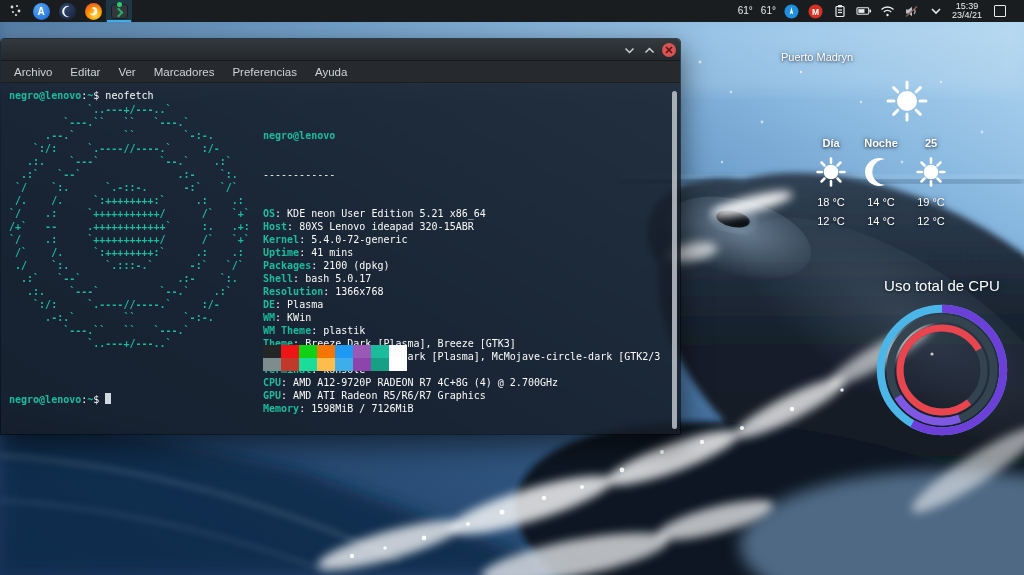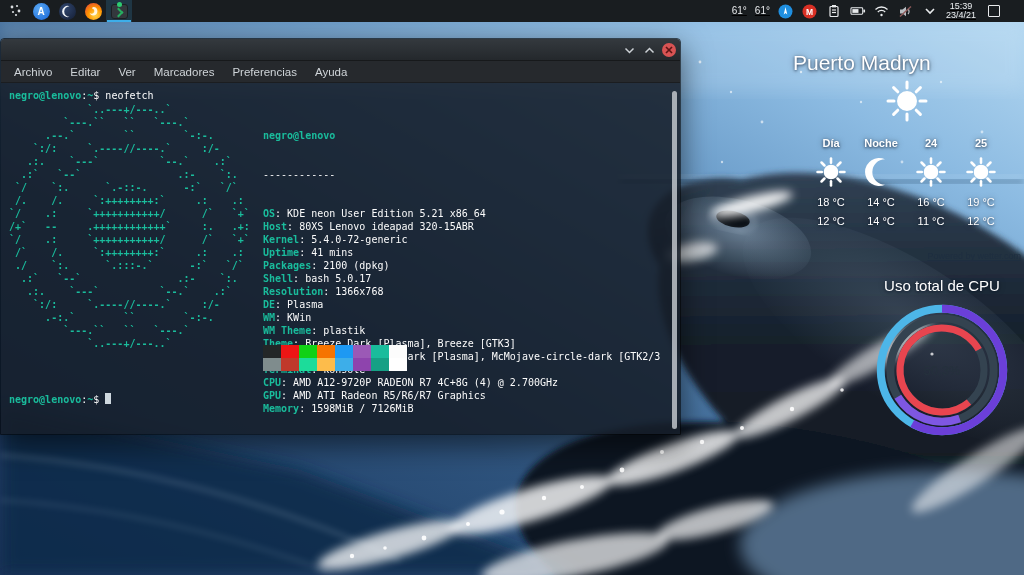--- a/index.html
+++ b/index.html
@@ -19,21 +19,21 @@
   .app-btn { width:26px; height:22px; display:flex; align-items:center; justify-content:center; position:relative; }
   .circ-icon { width:17px; height:17px; border-radius:50%; display:flex; align-items:center; justify-content:center;
                color:#fff; font-size:10px; font-weight:bold; }
   .task-active { background:rgba(61,174,233,.18); }
   .task-active::after { content:""; position:absolute; left:1px; right:1px; bottom:0; height:2px; background:#3daee9; }
   .konsole-ic { width:17px; height:15px; background:#33383d; border-radius:3px; position:relative; border:1px solid #1c1f22; }
   .konsole-ic::before { content:""; position:absolute; left:3px; top:4px; width:5px; height:5px;
                         border-left:2px solid #27ae60; border-bottom:2px solid #27ae60; transform:rotate(-135deg); }
   .konsole-ic::after { content:""; position:absolute; right:5px; top:-3px; width:5px; height:5px; border-radius:50%; background:#2ecc71; }
 
-  .panel-right { margin-left:auto; display:flex; align-items:center; gap:8px; padding-right:22px; height:22px;text-decoration:underline; }
+  .panel-right { margin-left:auto; display:flex; align-items:center; gap:8px; padding-right:16px; height:22px; }
   .temp-label { color:#e8eaec; font-size:10px; line-height:22px; }
   .tray-ic { width:16px; height:16px; display:flex; align-items:center; justify-content:center; }
   .clock { text-align:center; color:#eef1f3; font-size:9px; line-height:9.5px; }
   .show-desktop { width:16px; height:16px; display:flex; align-items:center; justify-content:center; margin-left:2px; }
   .show-desktop i { display:block; width:12px; height:12px; border:1px solid #e8eaec; border-radius:1px; }
 
   
   .kwindow { position:absolute; left:0; top:38px; width:681px; height:397px;
              border-radius:4px 4px 0 0; box-shadow:0 10px 30px rgba(0,0,0,.55);
              border:1px solid rgba(0,0,0,.65); z-index:20; overflow:hidden; }
@@ -61,21 +61,21 @@
   .nf-label { color:var(--green); font-weight:bold; }
   .nf-colon, .nf-value { color:var(--fg); }
   .color-row { position:absolute; left:262px; display:flex; }
   .color-block { width:18px; height:13px; }
   .scrollbar { position:absolute; right:3px; top:8px; width:5px; height:338px;
                background:rgba(205,210,215,.78); border-radius:3px; }
 
   
   .wshadow { text-shadow:0 1px 3px rgba(0,15,35,.7), 0 0 6px rgba(0,15,35,.35); }
   .weather { position:absolute; left:770px; top:45px; width:254px; height:230px; z-index:10; color:#fff; }
-  .weather-city { position:absolute; left:23px; top:6px; font-size:21px; }
+  .weather-city { position:absolute; left:11px; top:6px; font-size:11px; }
   .weather-now { position:absolute; left:113px; top:32px; width:48px; height:48px; }
   .forecast { position:absolute; left:36px; top:92px; display:flex; width:200px; }
   .fc-col { width:50px; display:flex; flex-direction:column; align-items:center; }
   .fc-label { font-size:11px; font-weight:bold; height:16px; }
   .fc-icon { width:36px; height:38px; display:flex; align-items:center; justify-content:center; }
   .fc-high { font-size:11px; margin-top:5px; }
   .fc-low { font-size:11px; margin-top:7px; }
   .weather-credit { position:absolute; right:3px; top:206px; font-size:9px; color:#1e2e40;
                     text-decoration:underline; text-shadow:none; }
 
@@ -413,38 +413,20 @@
         <div class="fc-label wshadow">Noche</div>
         <div class="fc-icon">
           <svg width="32" height="32" viewBox="0 0 48 48">
             <path d="M30,5 A21,21 0 1 0 30,43 A17,17 0 0 1 30,5 Z" fill="#fff"></path>
           </svg>
         </div>
         <div class="fc-high wshadow">14 °C</div>
         <div class="fc-low wshadow">14 °C</div>
       </div>
       <div class="fc-col">
-        <div class="fc-label wshadow">24</div>
-        <div class="fc-icon">
-          <svg width="34" height="34" viewBox="0 0 48 48" stroke="#fff" stroke-width="3.6" stroke-linecap="round">
-            <circle cx="24" cy="24" r="8.5" fill="#fff"></circle>
-            <line x1="24" y1="5" x2="24" y2="11"></line>
-              <line x1="24" y1="37" x2="24" y2="43"></line>
-            <line x1="5" y1="24" x2="11" y2="24"></line>
-              <line x1="37" y1="24" x2="43" y2="24"></line>
-            <line x1="10.6" y1="10.6" x2="14.8" y2="14.8"></line>
-              <line x1="33.2" y1="33.2" x2="37.4" y2="37.4"></line>
-            <line x1="10.6" y1="37.4" x2="14.8" y2="33.2"></line>
-              <line x1="33.2" y1="14.8" x2="37.4" y2="10.6"></line>
-          </svg>
-        </div>
-        <div class="fc-high wshadow">16 °C</div>
-        <div class="fc-low wshadow">11 °C</div>
-      </div>
-      <div class="fc-col">
         <div class="fc-label wshadow">25</div>
         <div class="fc-icon">
           <svg width="34" height="34" viewBox="0 0 48 48" stroke="#fff" stroke-width="3.6" stroke-linecap="round">
             <circle cx="24" cy="24" r="8.5" fill="#fff"></circle>
             <line x1="24" y1="5" x2="24" y2="11"></line>
               <line x1="24" y1="37" x2="24" y2="43"></line>
             <line x1="5" y1="24" x2="11" y2="24"></line>
               <line x1="37" y1="24" x2="43" y2="24"></line>
             <line x1="10.6" y1="10.6" x2="14.8" y2="14.8"></line>
               <line x1="33.2" y1="33.2" x2="37.4" y2="37.4"></line>

